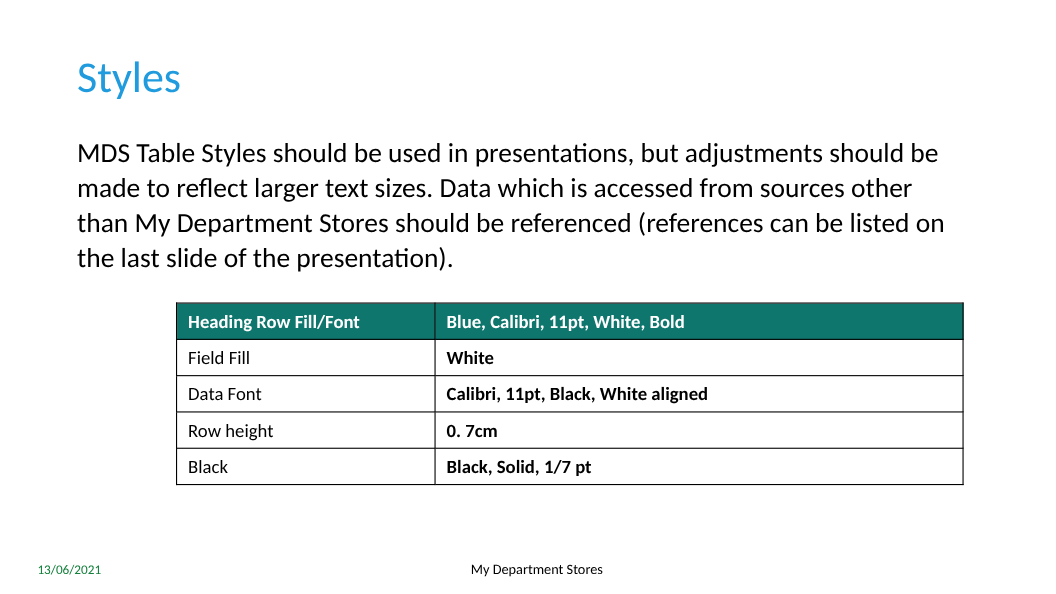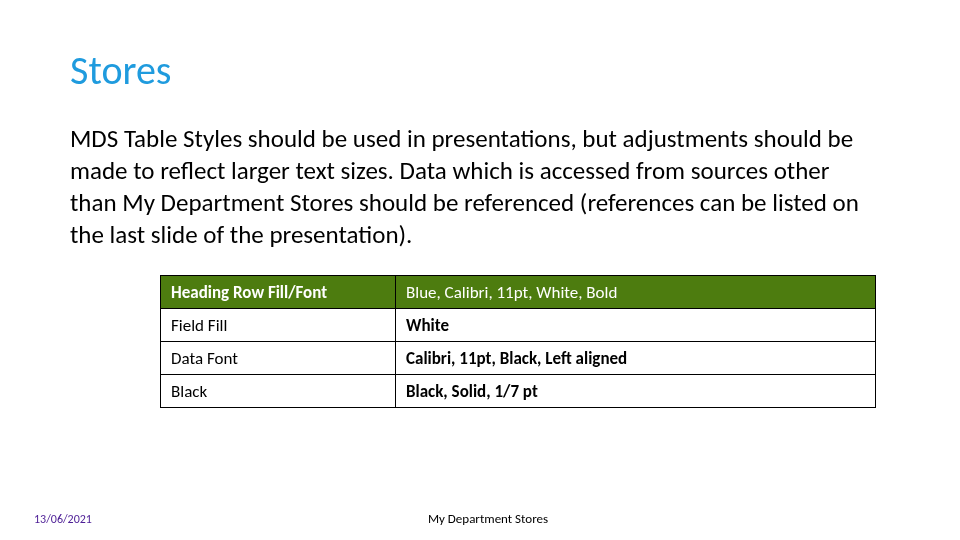--- a/index.html
+++ b/index.html
@@ -41,82 +41,86 @@
   .style-table td {
     border: 1px solid #000000;
     text-align: left;
     padding: 5px 10px 5px 10px;
     font-size: 17px;
     font-weight: 400;
     vertical-align: middle;
     height: 22px;
   }
   .style-table th {
-    background: #4d7c0f;
+    background: #0f766e;
     color: #ffffff;
     font-weight: 700;
   }
   .style-table th.value-header {
-    font-weight: 400;
+    font-weight: 700;
   }
   .style-table td.label-cell {
     font-weight: 400;
     width: 214px;
   }
   .style-table td.value-cell {
     font-weight: 700;
   }
   .footer {
     position: absolute;
     left: 0;
     right: 0;
     bottom: 14px;
     height: 20px;
   }
   .footer-date {
     position: absolute;
     left: 34px;
     bottom: 0;
     font-size: 12px;
-    color: #4c1d95;
+    color: #15803d;
   }
   .footer-org {
     position: absolute;
     left: 16px;
     right: 0;
     bottom: 0;
     text-align: center;
     font-size: 13px;
     color: #000000;
   }
 </style>
 </head>
 <body>
 
 <div class="slide">
 
-  <h1 class="title">Stores</h1>
+  <h1 class="title">Styles</h1>
 
   <p class="body-text">MDS Table Styles should be used in presentations, but adjustments should be made to reflect larger text sizes. Data which is accessed from sources other than My Department Stores should be referenced (references can be listed on the last slide of the presentation).</p>
 
   <table class="style-table">
     <thead>
       <tr>
         <th>Heading Row Fill/Font</th>
         <th class="value-header">Blue, Calibri, 11pt, White,  Bold</th>
       </tr>
     </thead>
     <tbody>
       <tr>
         <td class="label-cell">Field Fill</td>
         <td class="value-cell">White</td>
       </tr>
       <tr>
         <td class="label-cell">Data Font</td>
-        <td class="value-cell">Calibri, 11pt, Black, Left aligned</td>
+        <td class="value-cell">Calibri, 11pt, Black, White aligned</td>
+      </tr>
+      <tr>
+        <td class="label-cell">Row height</td>
+        <td class="value-cell">0. 7cm</td>
       </tr>
       <tr>
         <td class="label-cell">Black</td>
         <td class="value-cell">Black, Solid, 1/7 pt</td>
       </tr>
     </tbody>
   </table>
 
   <div class="footer">
     <div class="footer-date">13/06/2021</div>

